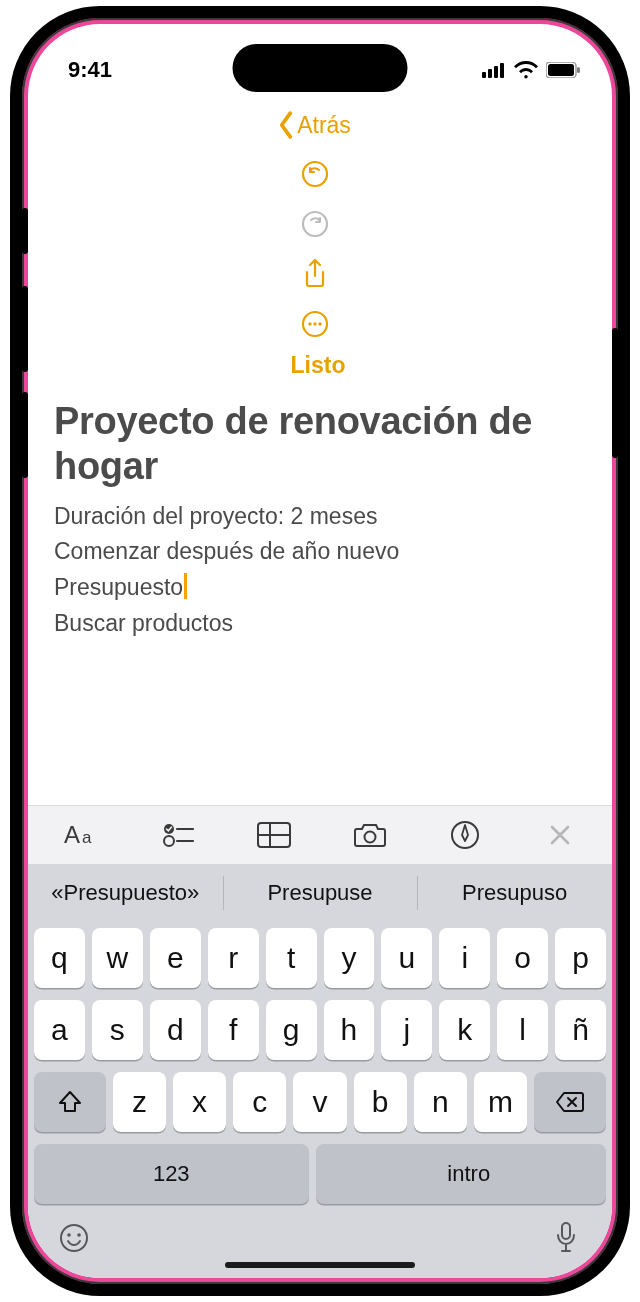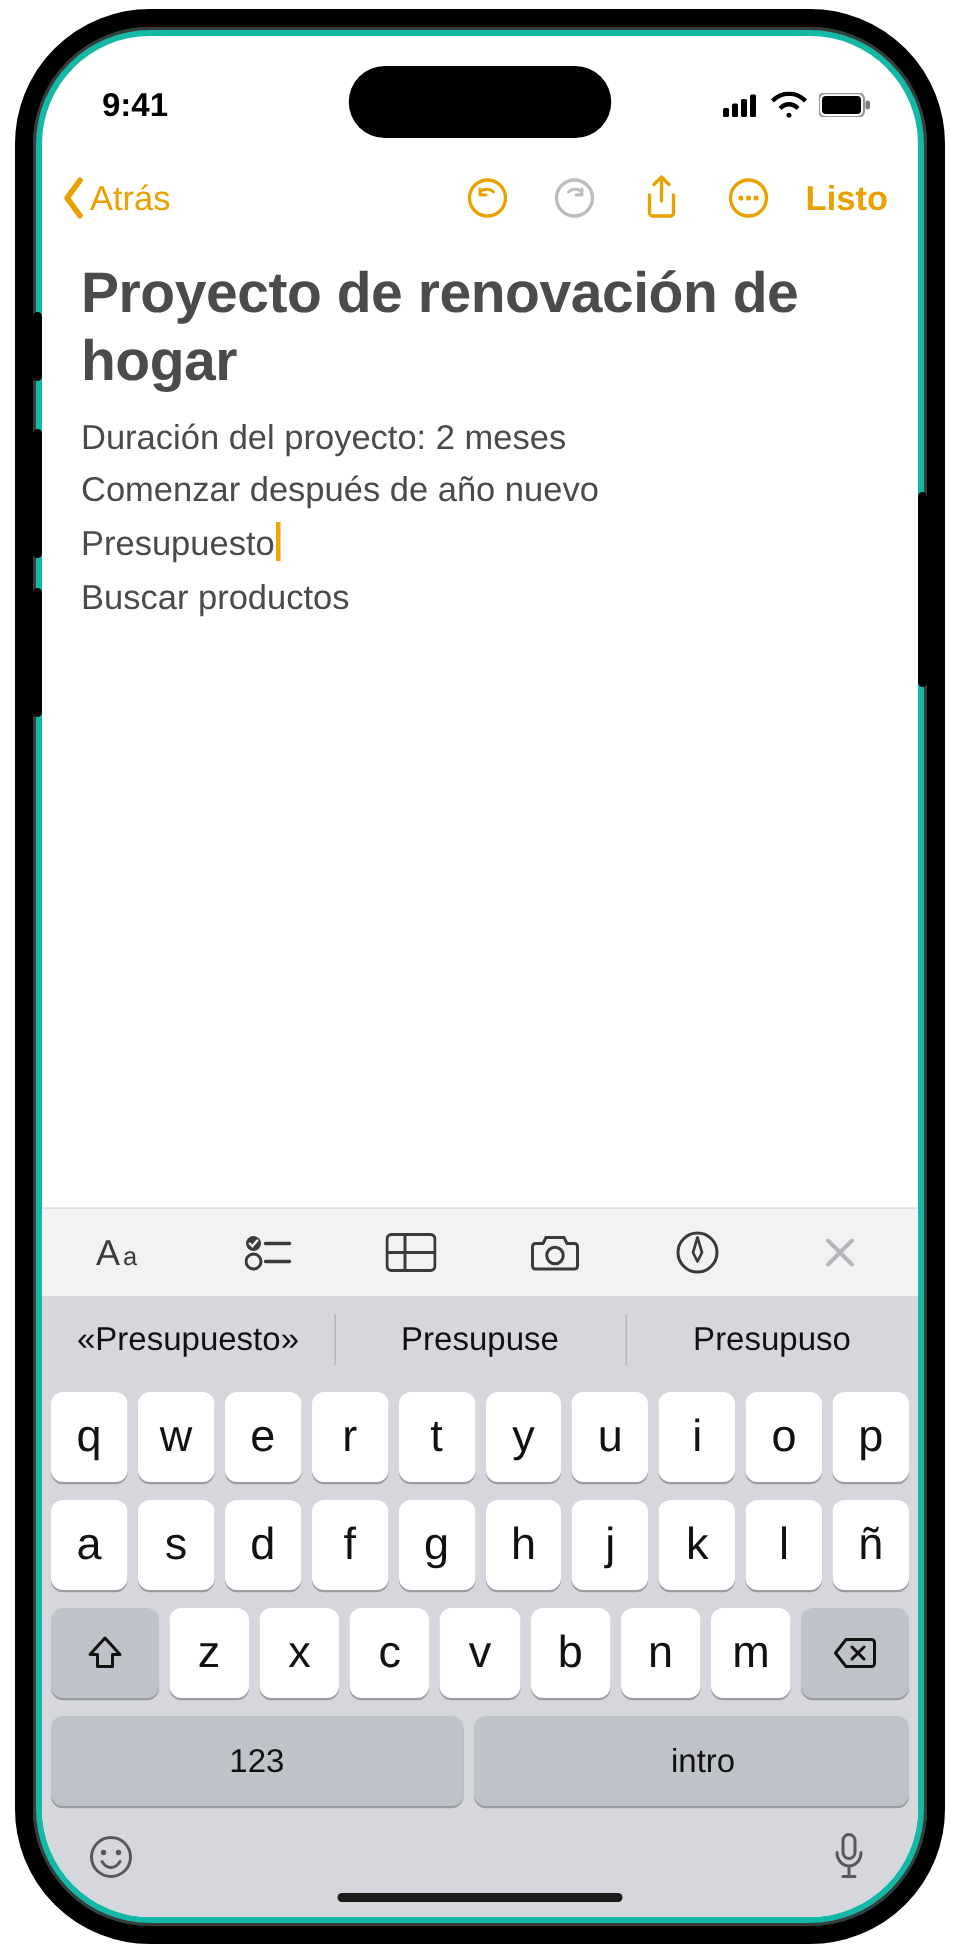--- a/index.html
+++ b/index.html
@@ -11,21 +11,21 @@
     position: relative;
     overflow: hidden;
   }
   
   .phone {
     position: absolute;
     left: 10px; top: 6px;
     width: 620px; height: 1290px;
     border: 12px solid #000;
     border-radius: 90px;
-    background: #14b8a6;
+    background: #ec4899;
     box-shadow: inset 0 0 0 2px #3a3a3a;
   }
   .screen {
     position: absolute;
     left: 6px; top: 6px; right: 6px; bottom: 6px;
     background: #fff;
     border-radius: 72px;
     overflow: hidden;
   }
   .notch {
@@ -56,20 +56,21 @@
   }
   .status-right { display: flex; gap: 8px; align-items: center; }
   .status svg { display: block; }
 
   
   .nav {
     display: flex;
     align-items: center;
     padding: 8px 20px 12px 10px;
     gap: 6px;
+    flex-direction: column;
   }
   .nav .back {
     display: flex; align-items: center;
     color: #e9a100; font-size: 23px; gap: 0px;
     padding-right: 4px;
   }
   .nav .spacer { flex: 1; }
   .nav .icon-btn {
     width: 52px; height: 44px;
     display: flex; align-items: center; justify-content: center;

